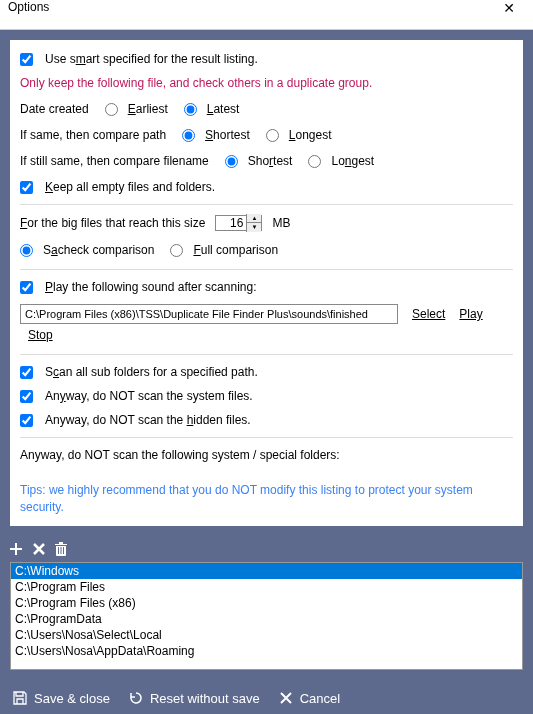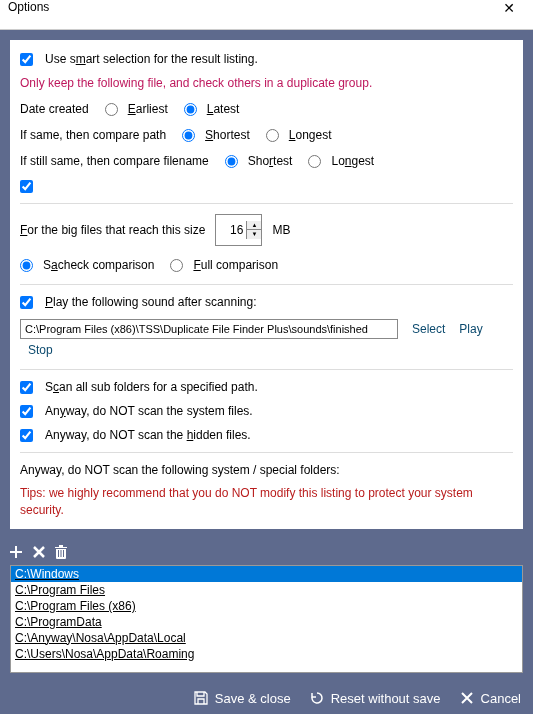--- a/index.html
+++ b/index.html
@@ -28,74 +28,73 @@
     padding: 12px 10px 10px 10px;
   }
   .row { margin-bottom: 12px; display: flex; align-items: center; flex-wrap: wrap; gap: 4px 6px; }
   .row.check { margin-bottom: 10px; }
   .checkbox { width: 13px; height: 13px; margin-right: 6px; vertical-align: middle; }
   .radio { margin: 0 4px 0 10px; vertical-align: middle; }
   label { vertical-align: middle; }
   .subtext { margin-left: 0; color: #be185d; margin-bottom: 12px; display:block;}
   .underline { text-decoration: underline; }
   .divider { border-top: 1px solid #ddd; margin: 10px 0; }
-  .spin-wrap { display:inline-flex; align-items:center; border:1px solid #888; height:32px; margin:0 4px; }
+  .spin-wrap { display:inline-flex; align-items:center; border:1px solid #888; height:16px; margin:0 4px; }
   .spin-input { width:30px; border:none; text-align:right; padding:0 3px; font-size:12px; outline:none; }
   .spin-btns { display:flex; flex-direction:column; border-left:1px solid #888; }
   .spin-btn { width:14px; height:9px; font-size:6px; line-height:7px; text-align:center; border:none; background:#eee; cursor:pointer; padding:0;}
   .spin-btn:first-child{border-bottom:1px solid #888;}
   .pathbox { width: 378px; border:1px solid #888; padding:2px 4px; font-size:11px; height:20px; }
-  .link { color:#0c4a6e; cursor:pointer; margin-left:8px; font-size:12px; }
-  .tips { color:#b91c1c; margin-top:8px; line-height:1.4; }
+  .link { color:#000000; text-decoration:underline; cursor:pointer; margin-left:8px; font-size:12px; }
+  .tips { color:#3b82f6; margin-top:20px; line-height:1.4; }
   .toolbar {
     background:#5e6a8d;
     padding: 5px 8px;
     display:flex;
     gap:8px;
     align-items:center;
   }
   .tbicon { color:#fff; cursor:pointer; display:inline-flex; }
   .listbox {
     background:#fff;
     margin: 0 10px;
     border:1px solid #999;
     height: 108px;
     overflow:auto;
     font-size:12px;
-    text-decoration:underline;
   }
   .listitem { padding:1px 4px; }
   .listitem.selected { background:#0078d7; color:#fff; }
   .footer {
     position:absolute;
     bottom:0; left:0; right:0;
     background:#5e6a8d;
     padding:8px 12px;
     display:flex;
-    justify-content:flex-end;
+    justify-content:flex-start;
     gap:18px;
     color:#fff;
     font-size:13px;
   }
   .fbtn { display:inline-flex; align-items:center; gap:6px; cursor:pointer; }
   .fbtn svg { width:16px; height:16px; }
 </style>
 </head>
 <body>
 
 <div class="titlebar">
   <span class="titlebar-title">Options</span>
   <span class="titlebar-close">✕</span>
 </div>
 
 <div class="inner">
 
   <div class="row check">
     <input type="checkbox" class="checkbox" checked="" style="">
-    <label><span>Use s</span><span class="underline">m</span><span>art selection for the result listing.</span></label>
+    <label><span>Use s</span><span class="underline">m</span><span>art specified for the result listing.</span></label>
   </div>
   <div class="subtext">Only keep the following file, and check others in a duplicate group.</div>
 
   <div class="row">
     <span>Date created</span>
     <input type="radio" name="dc" class="radio" style="">
     <label><span class="underline">E</span><span>arliest</span></label>
     <input type="radio" name="dc" class="radio" checked="" style="">
     <label><span class="underline">L</span><span>atest</span></label>
   </div>
@@ -111,20 +110,21 @@
   <div class="row">
     <span>If still same, then compare filename</span>
     <input type="radio" name="fc" class="radio" checked="" style="">
     <label><span>Sho</span><span class="underline">r</span><span>test</span></label>
     <input type="radio" name="fc" class="radio" style="">
     <label><span>Lo</span><span class="underline">n</span><span>gest</span></label>
   </div>
 
   <div class="row check">
     <input type="checkbox" class="checkbox" checked="" style="">
+    <label><span class="underline">K</span><span>eep all empty files and folders.</span></label>
   </div>
 
   <div class="divider"></div>
 
   <div class="row">
     <span><span class="underline">F</span><span>o</span><span>r the big files that reach this size</span></span>
     <span class="spin-wrap">
       <input class="spin-input" value="16" style="">
       <span class="spin-btns">
         <button class="spin-btn">▲</button>
@@ -193,21 +193,21 @@
         <path d="M4.5 6v7M7 6v7M9.5 6v7" stroke="#5e6a8d" stroke-width="1"></path>
       </svg>
   </span>
 </div>
 
 <div class="listbox" id="exclude-list">
     <div class="listitem selected">C:\Windows</div>
     <div class="listitem">C:\Program Files</div>
     <div class="listitem">C:\Program Files (x86)</div>
     <div class="listitem">C:\ProgramData</div>
-    <div class="listitem">C:\Anyway\Nosa\AppData\Local</div>
+    <div class="listitem">C:\Users\Nosa\Select\Local</div>
     <div class="listitem">C:\Users\Nosa\AppData\Roaming</div>
   </div>
 
 <div class="footer">
   <span class="fbtn">
     <svg viewBox="0 0 16 16">
         <path d="M2 2h10l2 2v10H2zM4 2v4h7V2M5 9h6v5H5z" fill="none" stroke="#fff" stroke-width="1.3"></path>
       </svg>
     <span>Save &amp; close</span>
   </span>

